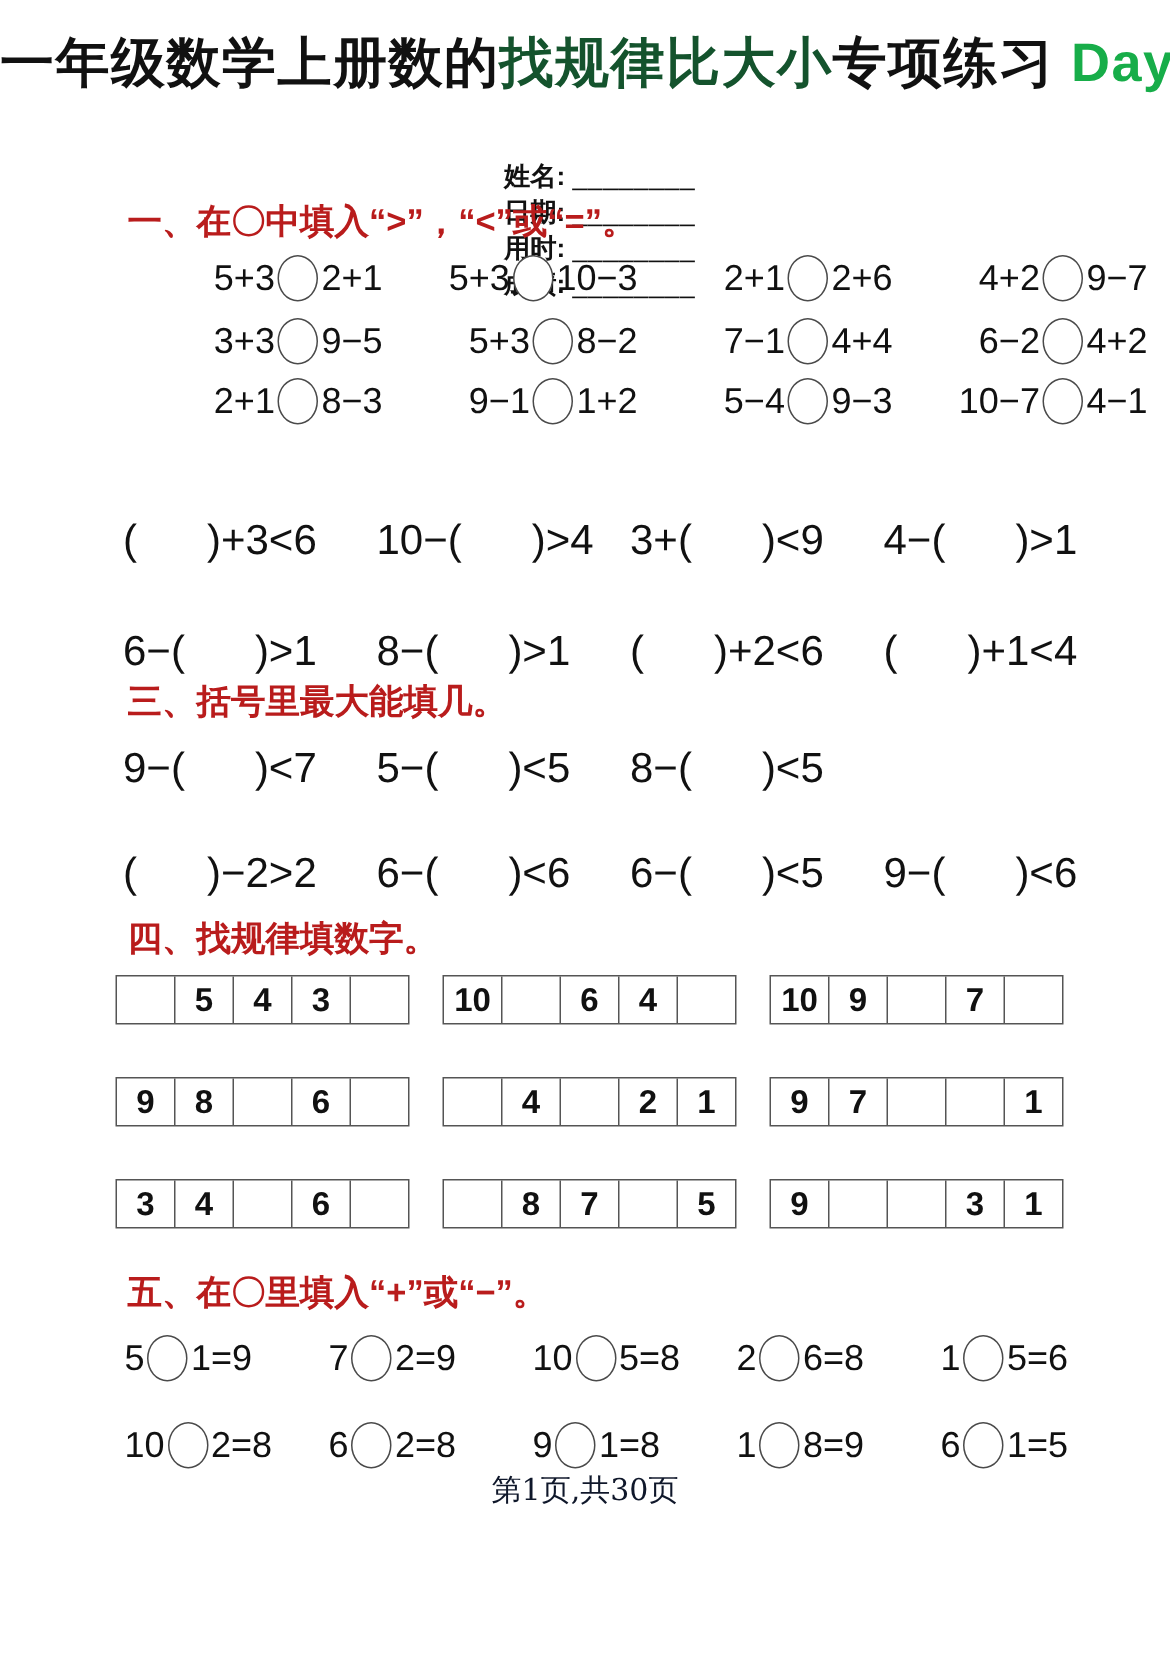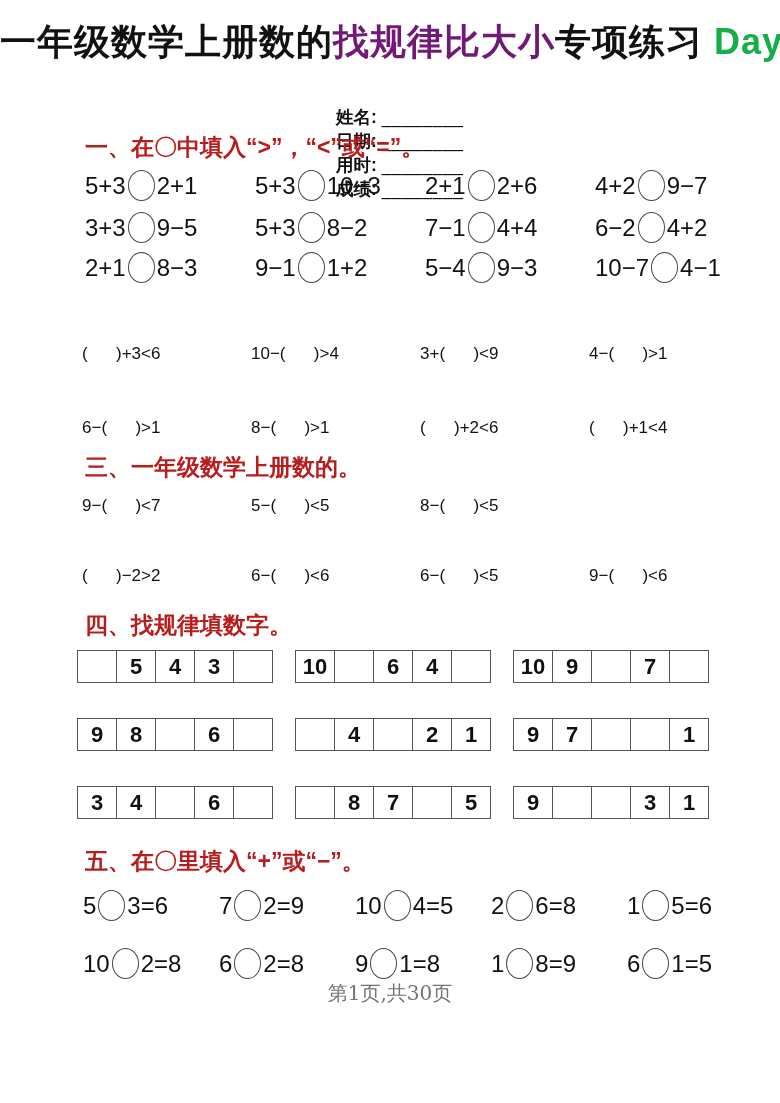--- a/index.html
+++ b/index.html
@@ -2,47 +2,47 @@
 <html><head>
 <meta charset="utf-8">
 <style>
   html,body{margin:0;padding:0;background:#ffffff;}
   .page{position:relative;width:780px;height:1103px;background:#ffffff;overflow:hidden;
         font-family:"Liberation Sans","DejaVu Sans",sans-serif;color:#111;}
   .abs{position:absolute;}
   
   .title{top:18px;left:0;right:0;text-align:center;font-size:36px;font-weight:900;
          letter-spacing:1px;white-space:nowrap;}
-  .title .red{color:#701a75;}
+  .title .red{color:#14532d;}
   .title .green{color:#17ad49;}
   
   .info{top:84px;left:0;right:0;text-align:center;font-size:17.5px;font-weight:700;white-space:pre;}
   .info-field{margin:0 9px;}
   .info-blank{font-weight:400;letter-spacing:0.5px;}
   
   .sec-head{left:85px;font-size:23px;font-weight:900;color:#b91c1c;white-space:nowrap;}
   
   .eq-row{display:flex;align-items:center;}
   .eq-item{display:flex;align-items:center;white-space:pre;font-size:24px;flex:none;}
-  .w170{width:170px;}
+  .w170{width:170px;justify-content:flex-end;}
   .w136{width:136px;}
   .circle{flex:none;width:27px;height:31px;border:1.6px solid #4a4a4a;border-radius:50%;
           margin:0 2px;background:#fff;box-sizing:border-box;}
   
   .paren-row{display:flex;}
-  .paren-item{width:169px;flex:none;white-space:pre;font-size:17px;}
+  .paren-item{width:169px;flex:none;white-space:pre;font-size:28px;}
   
   .tbl-row{display:flex;gap:22px;}
   .tbl{display:flex;border:1.5px solid #555;background:#fff;}
   .cell{width:38px;height:31px;border-left:1.5px solid #555;display:flex;align-items:center;
         justify-content:center;font-size:22px;font-weight:700;}
   .cell:first-child{border-left:none;}
   
   .footer{top:980px;left:0;right:0;text-align:center;font-size:20px;
-          font-family:"DejaVu Serif","Liberation Serif",serif;color:#737373;}
+          font-family:"DejaVu Serif","Liberation Serif",serif;color:#0f172a;}
 </style>
 </head>
 <body>
 
 <div class="page">
 
   <div class="abs title">
     <span>一年级数学上册数的</span><span class="red">找规律比大小</span><span>专项练习 </span><span class="green">Day1</span>
   </div>
 
@@ -80,21 +80,21 @@
     <div class="paren-item">3+(      )&lt;9</div>
     <div class="paren-item">4−(      )&gt;1</div>
   </div>
   <div class="abs paren-row" style="top:418px;left:82px">
     <div class="paren-item">6−(      )&gt;1</div>
     <div class="paren-item">8−(      )&gt;1</div>
     <div class="paren-item">(      )+2&lt;6</div>
     <div class="paren-item">(      )+1&lt;4</div>
   </div>
 
-  <div class="abs sec-head" style="top:452px">三、一年级数学上册数的。</div>
+  <div class="abs sec-head" style="top:452px">三、括号里最大能填几。</div>
   <div class="abs paren-row" style="top:496px;left:82px">
     <div class="paren-item">9−(      )&lt;7</div>
     <div class="paren-item">5−(      )&lt;5</div>
     <div class="paren-item">8−(      )&lt;5</div>
   </div>
   <div class="abs paren-row" style="top:566px;left:82px">
     <div class="paren-item">(      )−2&gt;2</div>
     <div class="paren-item">6−(      )&lt;6</div>
     <div class="paren-item">6−(      )&lt;5</div>
     <div class="paren-item">9−(      )&lt;6</div>
@@ -166,23 +166,23 @@
       <div class="cell">9</div>
       <div class="cell"></div>
       <div class="cell"></div>
       <div class="cell">3</div>
       <div class="cell">1</div>
     </div>
   </div>
 
   <div class="abs sec-head" style="top:846px">五、在〇里填入“+”或“−”。</div>
   <div class="abs eq-row" style="top:890px;left:83px">
-    <div class="eq-item w136"><span>5</span><span class="circle"></span><span>3=6</span></div>
+    <div class="eq-item w136"><span>5</span><span class="circle"></span><span>1=9</span></div>
     <div class="eq-item w136"><span>7</span><span class="circle"></span><span>2=9</span></div>
-    <div class="eq-item w136"><span>10</span><span class="circle"></span><span>4=5</span></div>
+    <div class="eq-item w136"><span>10</span><span class="circle"></span><span>5=8</span></div>
     <div class="eq-item w136"><span>2</span><span class="circle"></span><span>6=8</span></div>
     <div class="eq-item w136"><span>1</span><span class="circle"></span><span>5=6</span></div>
   </div>
   <div class="abs eq-row" style="top:948px;left:83px">
     <div class="eq-item w136"><span>10</span><span class="circle"></span><span>2=8</span></div>
     <div class="eq-item w136"><span>6</span><span class="circle"></span><span>2=8</span></div>
     <div class="eq-item w136"><span>9</span><span class="circle"></span><span>1=8</span></div>
     <div class="eq-item w136"><span>1</span><span class="circle"></span><span>8=9</span></div>
     <div class="eq-item w136"><span>6</span><span class="circle"></span><span>1=5</span></div>
   </div>

